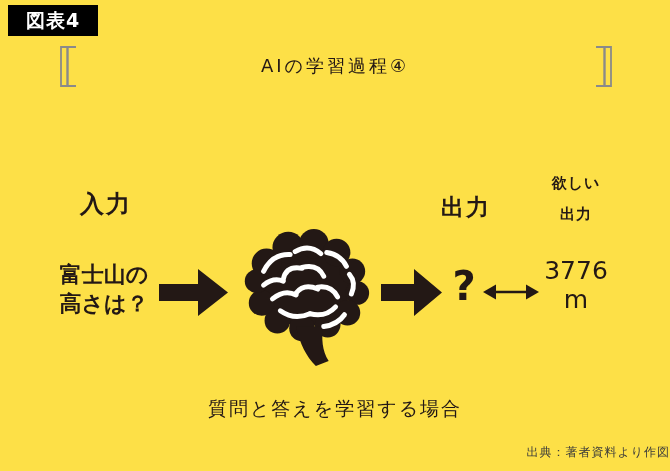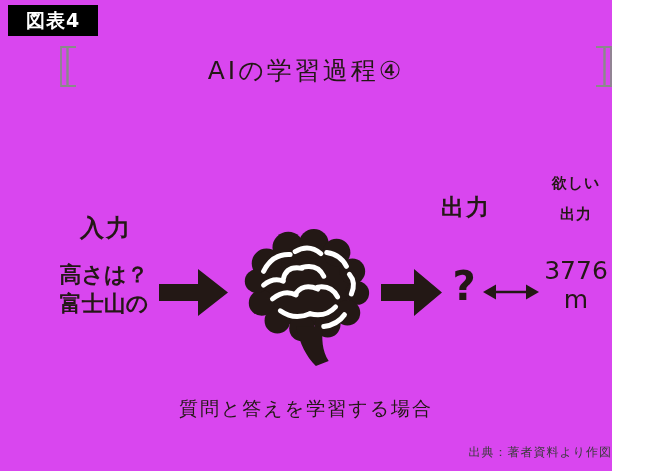--- a/index.html
+++ b/index.html
@@ -1,48 +1,48 @@
 <!DOCTYPE html>
 <html><head>
 <meta charset="utf-8">
 <style>
   html, body { margin: 0; padding: 0; background: #fff; }
   .stage {
     position: relative;
-    width: 612px;
+    width: 670px;
     height: 471px;
-    background: #d946ef;
+    background: #fde047;
     font-family: "DejaVu Sans", "Liberation Sans", sans-serif;
     color: #231815;
     overflow: hidden;
   }
   .badge {
     position: absolute;
     left: 8px; top: 5px;
     width: 90px; height: 31px;
     background: #000000;
     color: #ffffff;
     font-size: 19px;
     font-weight: bold;
     letter-spacing: 1px;
     display: flex; align-items: center; justify-content: center;
   }
   .title {
     position: absolute;
     left: 0; right: 0; top: 54px;
     text-align: center;
-    font-size: 25px;
+    font-size: 18px;
     font-weight: 500;
     letter-spacing: 3px;
   }
   .bracket-l { position: absolute; left: 60px; top: 46px; }
   .bracket-r { position: absolute; left: 595px; top: 46px; }
 
   .lbl { position: absolute; font-weight: bold; text-align: center; }
-  .lbl-input   { left: 70px;  top: 188px; width: 72px;  font-size: 24px; letter-spacing: 2px; margin-top: 24px; }
+  .lbl-input   { left: 70px;  top: 188px; width: 72px;  font-size: 24px; letter-spacing: 2px; }
   .lbl-output  { left: 430px; top: 192px; width: 72px;  font-size: 23px; letter-spacing: 2px; }
   .lbl-desired { left: 526px; top: 168px; width: 100px; font-size: 15px; line-height: 31px; letter-spacing: 1px; }
 
   .question {
     position: absolute;
     left: 39px; top: 260px; width: 130px;
     text-align: center;
     font-size: 22px; font-weight: bold; line-height: 29px;
   }
   .arrow1 { position: absolute; left: 159px; top: 269px; }
@@ -103,22 +103,22 @@
   </span>
 
   <div class="lbl lbl-input">入力</div>
   <div class="lbl lbl-output">出力</div>
   <div class="lbl lbl-desired">
     <div>欲しい</div>
     <div>出力</div>
   </div>
 
   <div class="question">
+    <div>富士山の</div>
     <div>高さは？</div>
-    <div>富士山の</div>
   </div>
 
   <span class="arrow1">
     <svg width="69" height="47" viewBox="0 0 69 47">
       <path class="ink-fill" d="M0 15 H39 V0 L69 23.5 L39 47 V32 H0 Z"></path>
     </svg>
   </span>
 
   <span class="brain">
     <svg width="148" height="150" viewBox="0 0 150 150">

